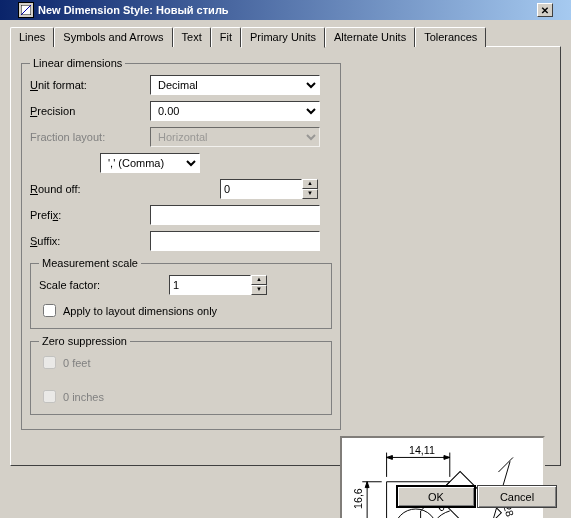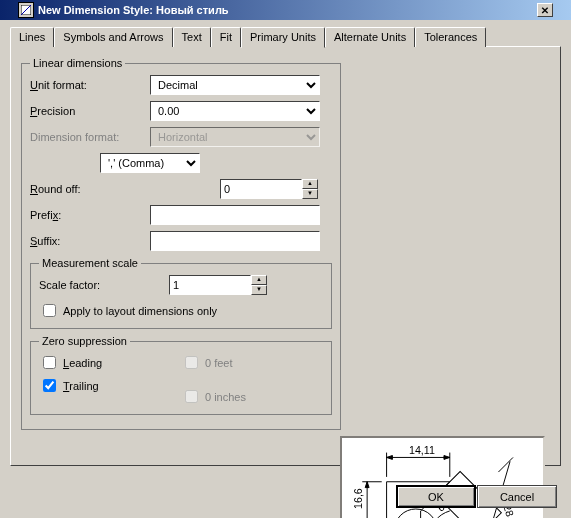--- a/index.html
+++ b/index.html
@@ -69,21 +69,21 @@
         <legend>Linear dimensions</legend>
         <div class="row">
           <span class="lbl"><span class="underline">U</span>nit format:</span>
           <select><option>Decimal</option></select>
         </div>
         <div class="row">
           <span class="lbl"><span class="underline">P</span>recision</span>
           <select><option>0.00</option></select>
         </div>
         <div class="row">
-          <span class="lbl disabled">Dimension format:</span>
+          <span class="lbl disabled">Fraction layout:</span>
           <select disabled=""><option>Horizontal</option></select>
         </div>
         <div class="row">
           <select style="width:100px;margin-left:70px"><option>',' (Comma)</option></select>
         </div>
         <div class="row">
           <span class="lbl"><span class="underline">R</span>ound off:</span>
           <div class="spinner" style="margin-left:70px">
             <input type="text" style="width: 82px;" value="0">
             <div class="spin-btns">
@@ -115,30 +115,20 @@
           </div>
           <label class="checkbox">
             <input type="checkbox" style="">
             <span>Apply to layout dimensions only</span>
           </label>
         </fieldset>
 
         <fieldset>
           <legend>Zero suppression</legend>
           <div class="zero-cols">
-            <div class="zero-col">
-              <label class="checkbox">
-                  <input type="checkbox" style="">
-                  <span><span class="underline">L</span>eading</span>
-                </label>
-              <label class="checkbox" style="margin-top:4px">
-                  <input type="checkbox" checked="" style="">
-                  <span><span class="underline">T</span>railing</span>
-                </label>
-            </div>
             <div class="zero-col">
               <label class="checkbox disabled">
                   <input type="checkbox" disabled="" style="">
                   <span>0 feet</span>
                 </label>
               <label class="checkbox disabled" style="margin-top:15px">
                   <input type="checkbox" disabled="" style="">
                   <span>0 inches</span>
                 </label>
             </div>

